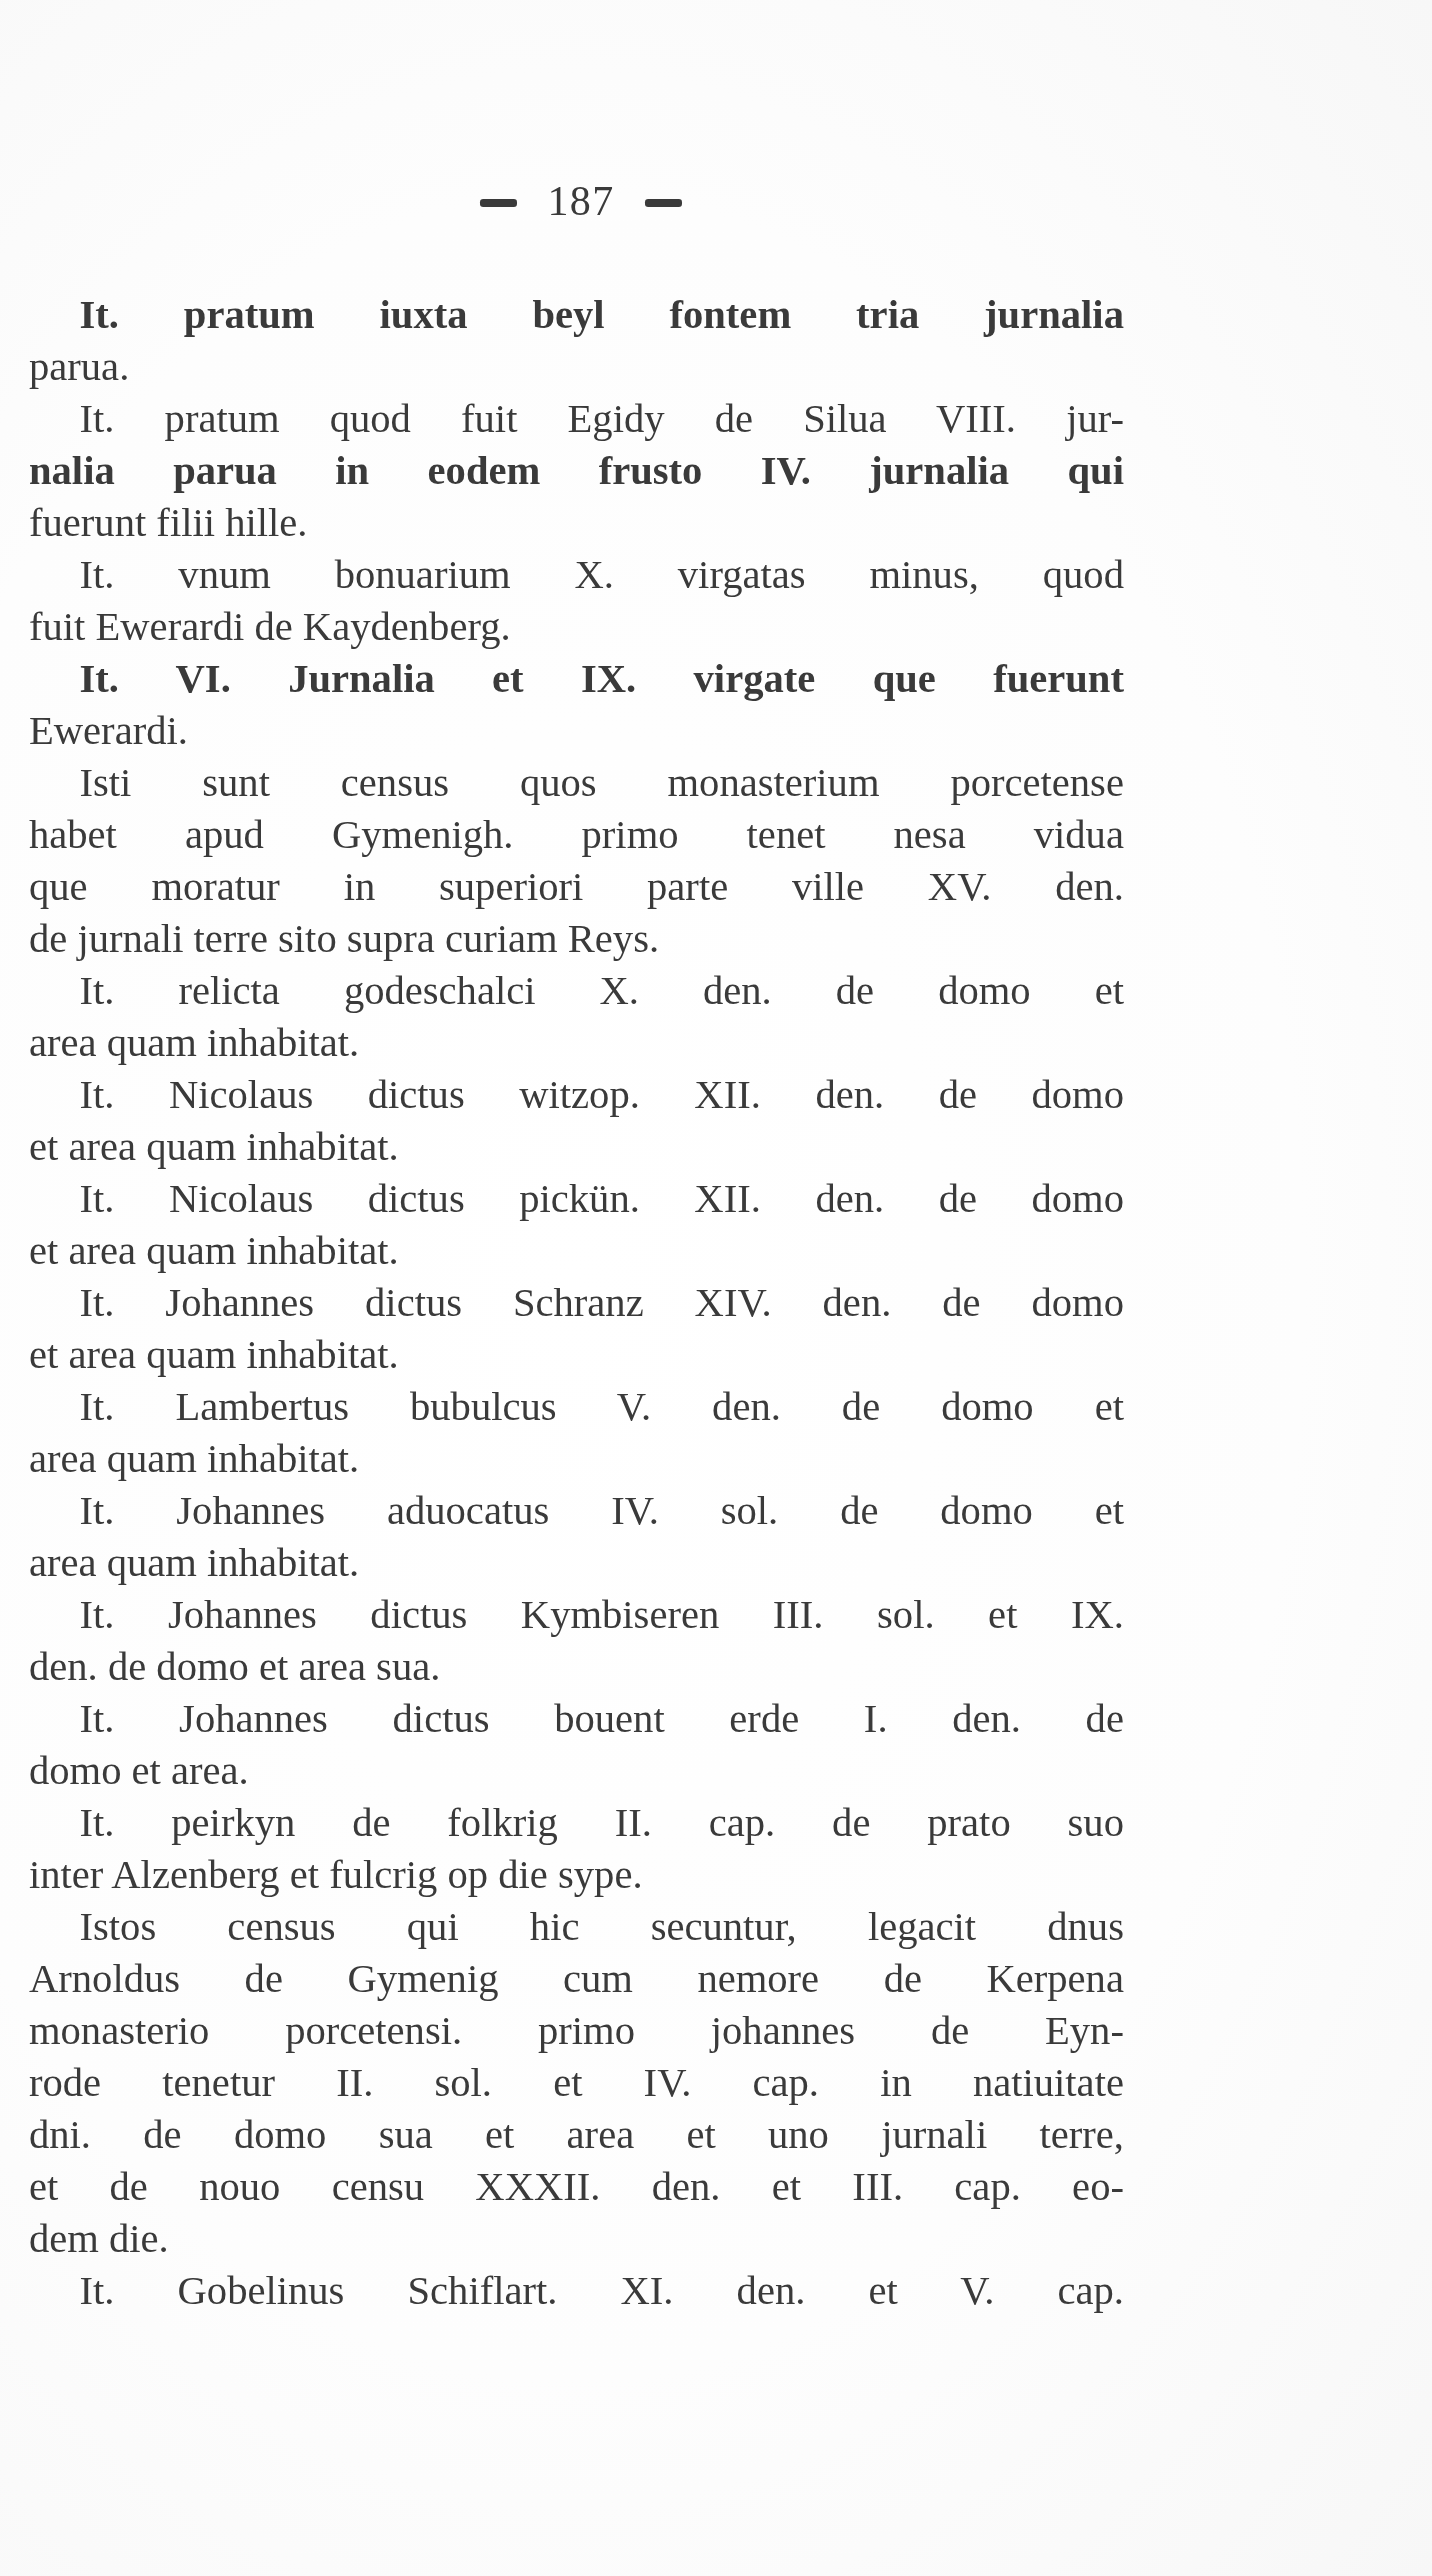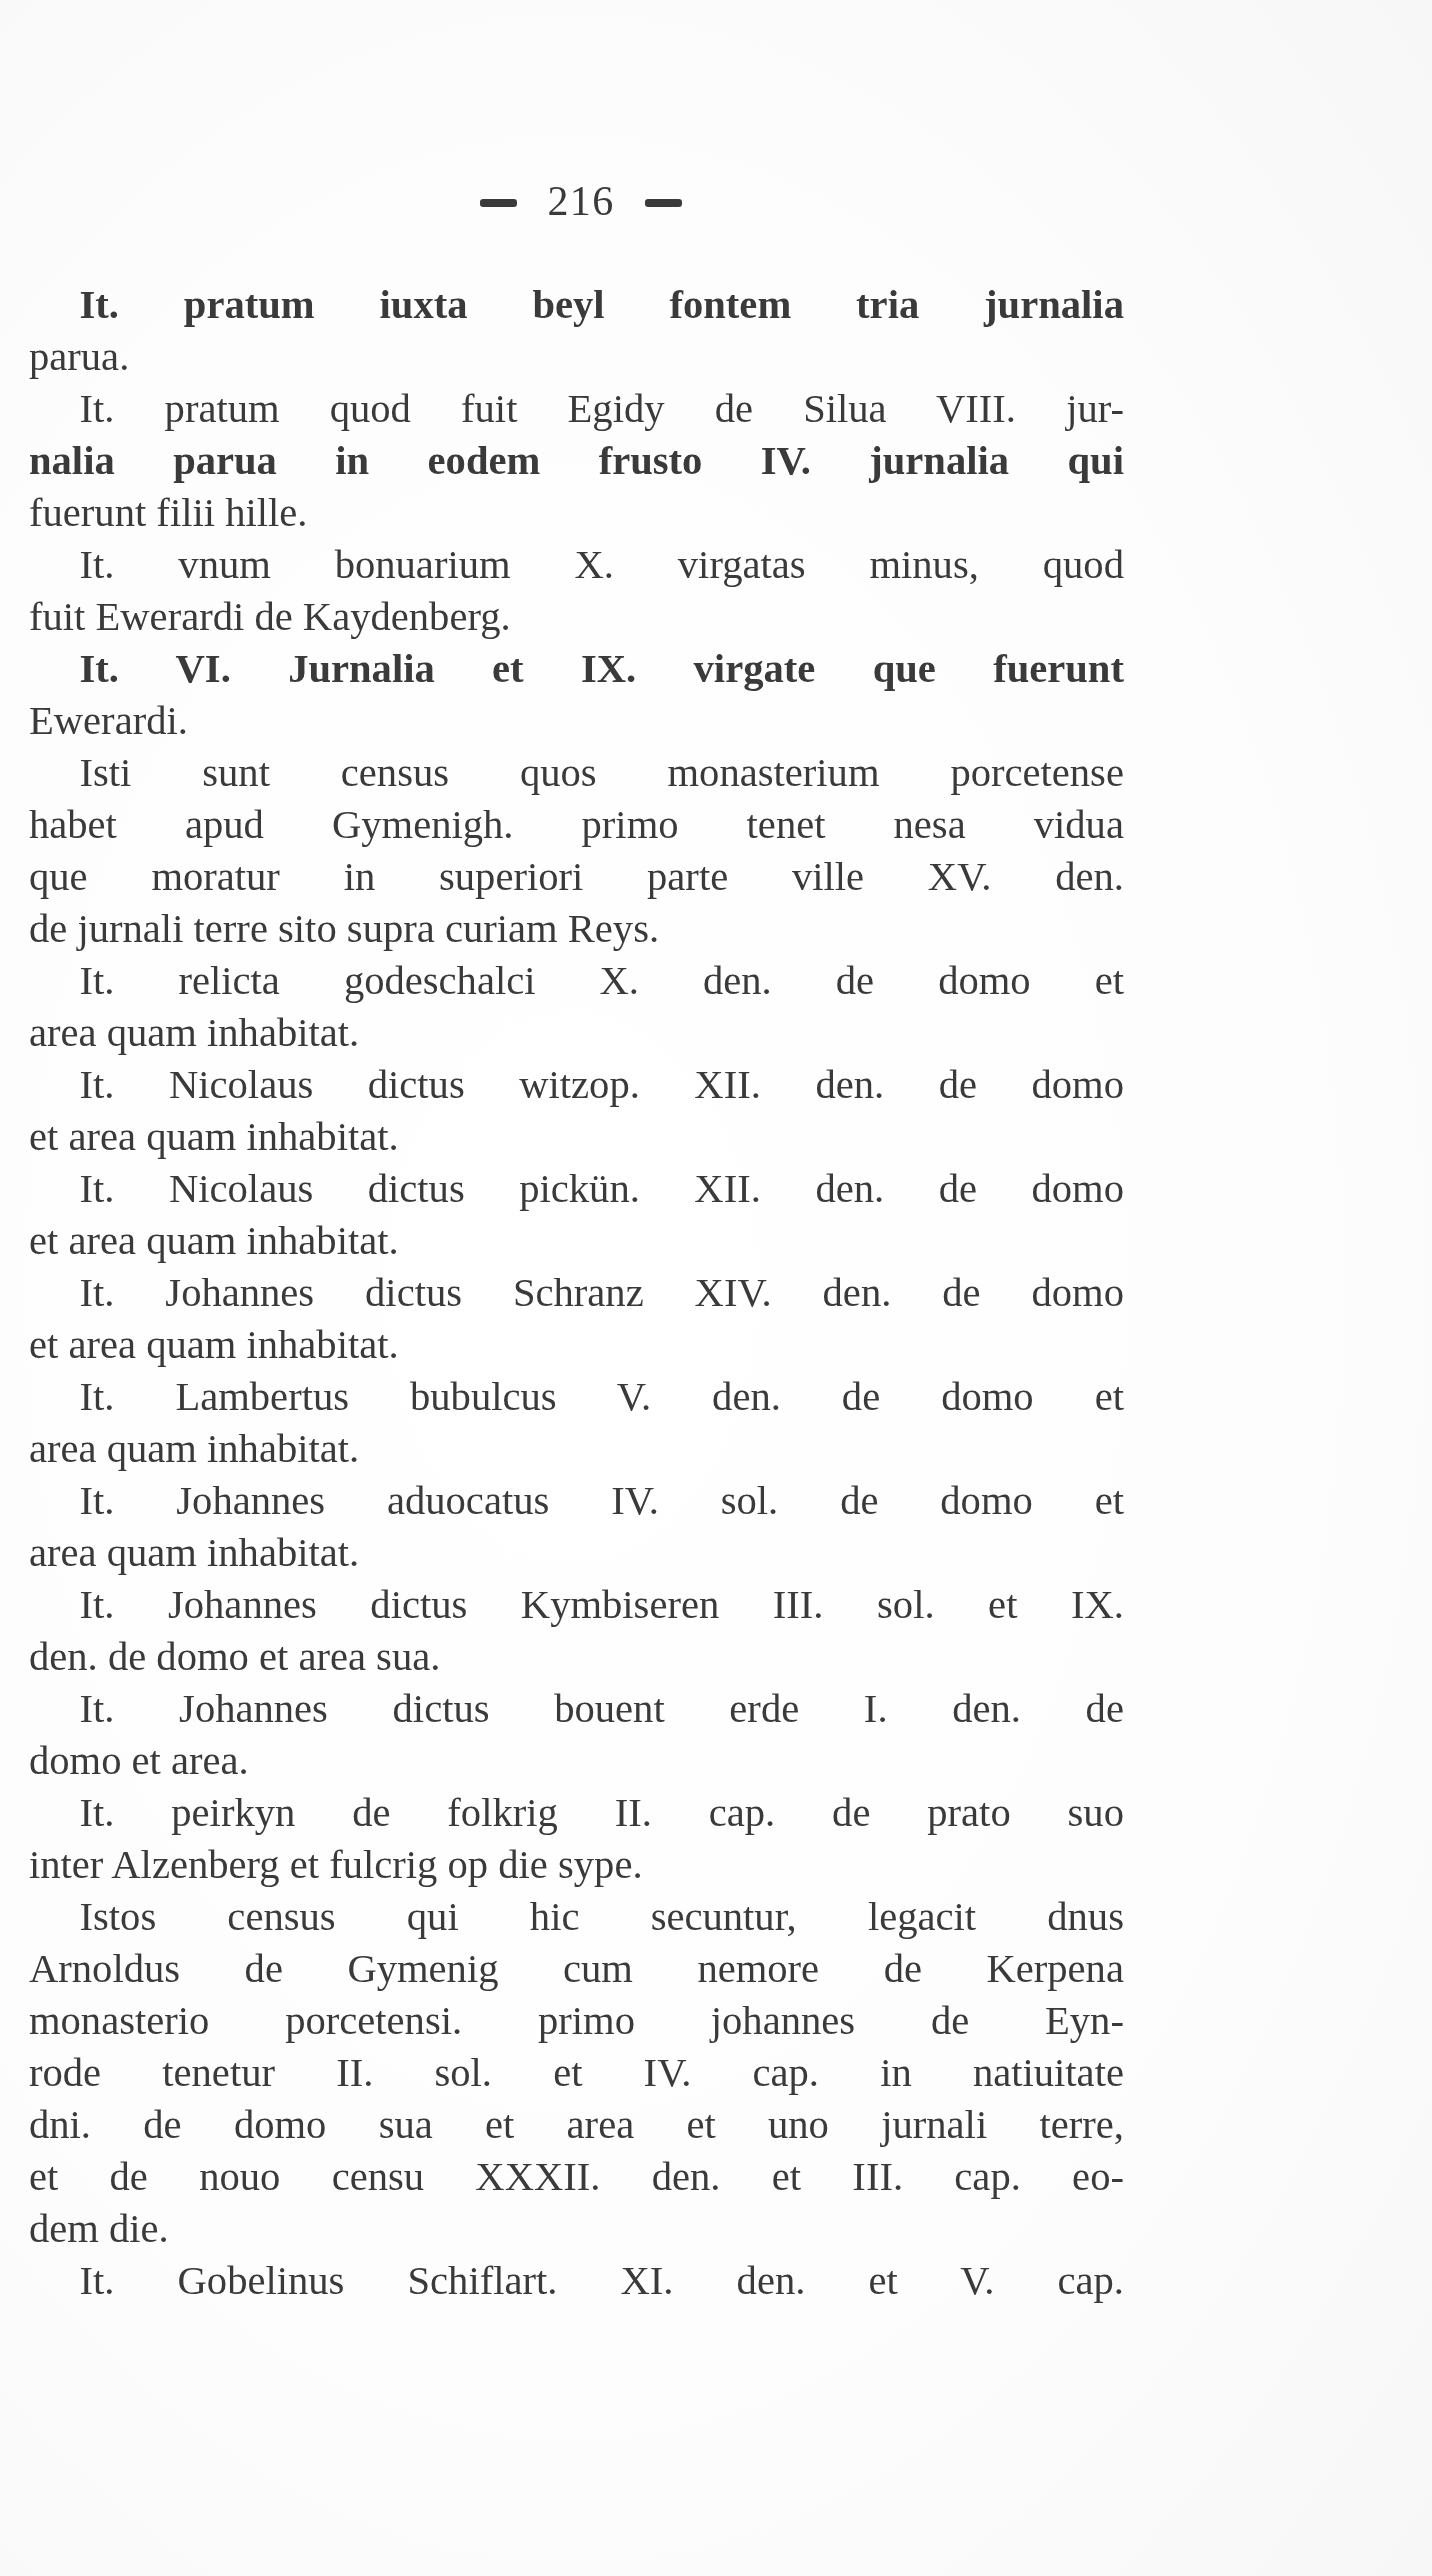--- a/index.html
+++ b/index.html
@@ -41,21 +41,21 @@
       height: 7.7px;
       background: #3a3a3a;
       border-radius: 3.2px;
       vertical-align: middle;
       margin: 0 31px;
       position: relative;
       top: -2.6px;
     }
     .text-block {
       position: absolute;
-      top: 278px;
+      top: 288px;
       left: 29px;
       width: 1106px;
     }
     .line {
       display: block;
       height: 52px;
       line-height: 52px;
       font-family: "Liberation Serif", "DejaVu Serif", serif;
       font-size: 41px;
       white-space: nowrap;
@@ -74,21 +74,21 @@
     }
     .line.bold {
       font-weight: bold;
     }
   </style>
 </head>
 <body>
 
 <div class="page">
   <div class="page-number">
-    <span class="dash"></span><span>216</span><span class="dash"></span>
+    <span class="dash"></span><span>187</span><span class="dash"></span>
   </div>
 
   <div class="text-block" id="text-block">
       <div class="line indent bold">It. pratum iuxta beyl fontem tria jurnalia</div>
       <div class="line last">parua.</div>
       <div class="line indent">It. pratum quod fuit Egidy de Silua VIII. jur-</div>
       <div class="line bold">nalia parua in eodem frusto IV. jurnalia qui</div>
       <div class="line last">fuerunt filii hille.</div>
       <div class="line indent">It. vnum bonuarium X. virgatas minus, quod</div>
       <div class="line last">fuit Ewerardi de Kaydenberg.</div>

